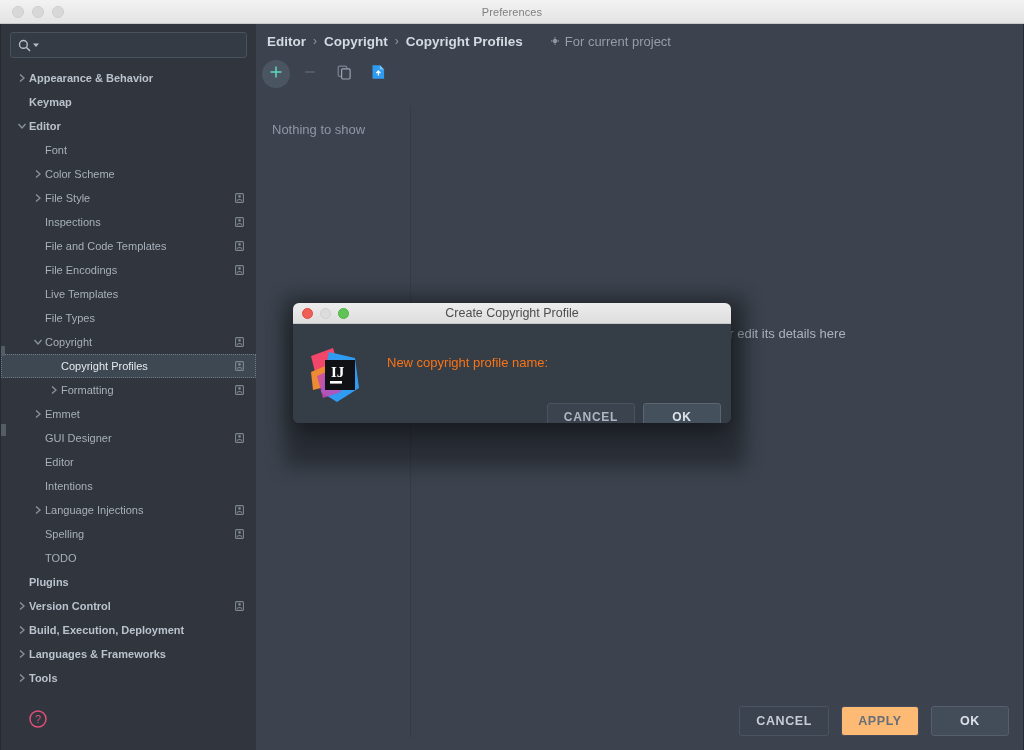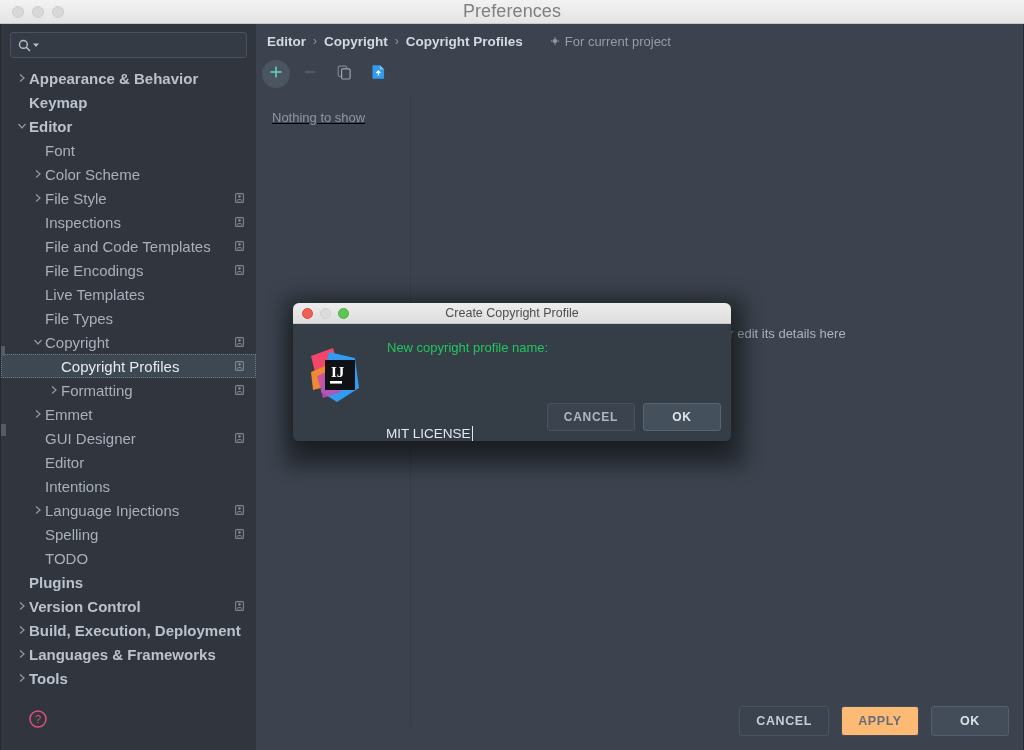--- a/index.html
+++ b/index.html
@@ -24,21 +24,21 @@
     background: linear-gradient(#f2f2f2, #e4e4e4);
     border-bottom: 1px solid #c9c9c9;
     display: flex; align-items: center;
     z-index: 5;
   }
   .tl-group { display: flex; gap: 8px; margin-left: 12px; }
   .tl { width: 12px; height: 12px; border-radius: 50%;
         background: #d8d8d8; border: 1px solid #cfcfcf; }
   .win-title {
     position: absolute; left: 0; right: 0; text-align: center;
-    font-size: 18px; color: #808080; letter-spacing: .1px;
+    font-size: 11px; color: #808080; letter-spacing: .1px;
   }
 
   
   .body-wrap {
     position: absolute; top: 24px; left: 0;
     width: 1024px; height: 726px;
     background: #31353d;
     border-left: 1px solid #262b33;
     border-right: 1px solid #262b33;
     border-bottom: 1px solid #22262d;
@@ -54,21 +54,21 @@
   .search-box {
     height: 26px; border: 1px solid #4a525e; border-radius: 3px;
     background: #343b45;
     display: flex; align-items: center; padding: 0 7px;
   }
   .search-box svg { display: block; }
   .tree { margin-top: 2px; position: relative; }
   .tree-row {
     height: 24px; display: flex; align-items: center;
     position: relative; padding-right: 12px;
-    font-size: 15px; color: #a7b0bb; white-space: nowrap;
+    font-size: 11px; color: #a7b0bb; white-space: nowrap;
   }
   .tree-row.bold { color: #b9c2cd; font-weight: bold; }
   .tree-row.selected {
     background: #3e4853;
     outline: 1px dotted #6d7984; outline-offset: -1px;
     color: #e6eaee;
   }
   .tw { width: 14px; flex: 0 0 14px; display: flex; align-items: center;
         justify-content: center; color: #8b95a2; font-size: 9px; }
   .tw svg { display: block; }
@@ -102,23 +102,22 @@
     height: 32px; padding-left: 6px;
   }
   .tb-btn {
     width: 28px; height: 28px; border-radius: 50%;
     display: flex; align-items: center; justify-content: center;
   }
   .tb-btn.hover { background: #4a5561; }
 
   .panel-split { position: absolute; top: 66px; left: 0; width: 767px; height: 660px; }
   .list-pane {
-    position: absolute; top: 4px; left: 0; width: 155px; height: 632px;
+    position: absolute; top: 16px; left: 0; width: 155px; height: 632px;
     border-right: 1px solid #353c46;
-    text-decoration: underline;
   }
   .nothing {
     font-size: 13px; color: #8e98a4; padding: 16px 0 0 16px;
   }
   .detail-pane {
     position: absolute; top: 0; left: 155px; width: 612px; height: 632px;
   }
   .detail-hint {
     font-size: 13px; color: #aab3be; text-align: center;
     padding-top: 236px;
@@ -152,21 +151,21 @@
   .dialog-shadow {
     position: absolute; left: 284px; top: 296px;
     width: 462px; height: 172px;
     border-radius: 7px;
     background: rgba(0,0,0,0.30);
     filter: blur(9px);
     z-index: 18;
   }
   .dialog {
     position: absolute; left: 293px; top: 303px;
-    width: 438px; height: 138px;
+    width: 438px; height: 120px;
     background: #3a424d;
     border-radius: 6px;
     overflow: hidden;
     box-shadow: 0 10px 26px rgba(0,0,0,.45);
     z-index: 20;
   }
   .dlg-titlebar {
     height: 21px; background: linear-gradient(#ededed, #dedede);
     border-bottom: 1px solid #c6c6c6;
     display: flex; align-items: center; position: relative;
@@ -176,22 +175,22 @@
   .dlg-tl.red { background: #ef5f56; border: 1px solid #dd4b42; }
   .dlg-tl.gray { background: #dcdcdc; border: 1px solid #cfcfcf; }
   .dlg-tl.green { background: #5fc455; border: 1px solid #4fb244; }
   .dlg-title {
     position: absolute; left: 0; right: 0; text-align: center;
     font-size: 12.5px; color: #4e4e4e;
   }
   .dlg-body { position: relative; height: 117px; background: #353d47; }
   .dlg-logo { position: absolute; left: 14px; top: 22px; width: 62px; height: 62px; }
   .dlg-field-label {
-    position: absolute; left: 94px; top: 16px;
-    font-size: 13px; color: #22c55e;
+    position: absolute; left: 94px; top: 31px;
+    font-size: 13px; color: #f97316;
   }
   .dlg-input-wrap {
     position: absolute; left: 93px; top: 64px; width: 327px;
   }
   .dlg-input-text {
     font-size: 13.5px; color: #e3e8ee; height: 20px;
     display: flex; align-items: flex-start; margin-top: 38px;
   }
   .caret {
     display: inline-block; width: 1px; height: 15px;

